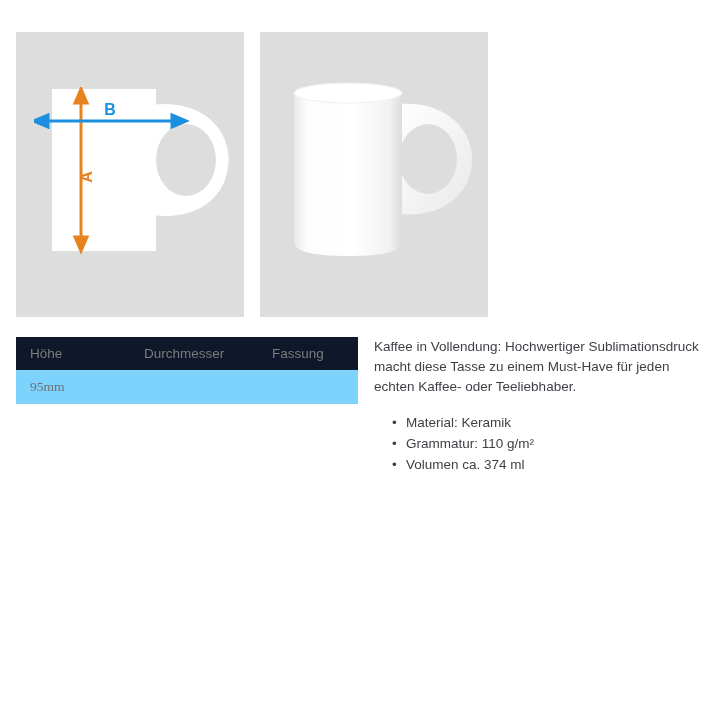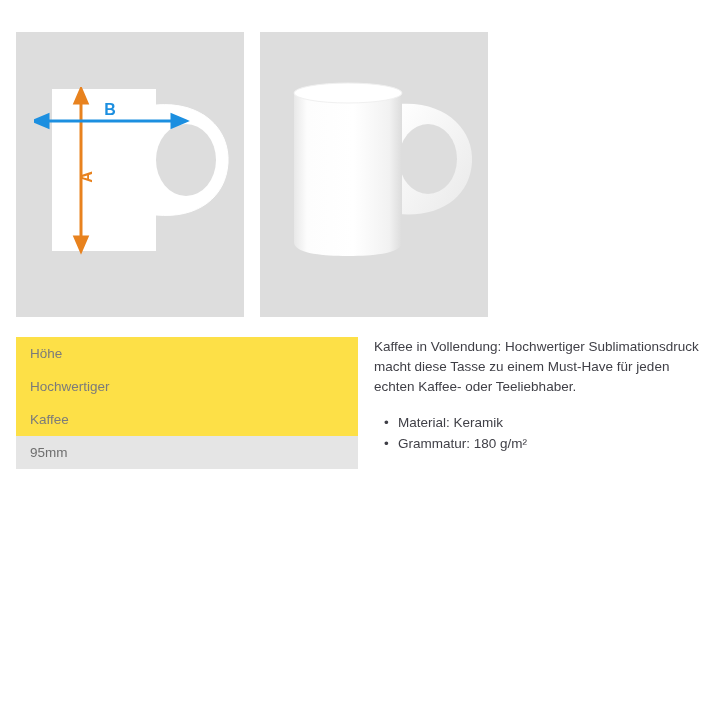--- a/index.html
+++ b/index.html
@@ -51,51 +51,51 @@
     position: absolute;
     left: 16px;
     top: 337px;
     width: 342px;
     font-size: 13.5px;
   }
   .spec-row {
     display: flex;
   }
   .spec-row.head {
-    background: #fde047;
+    background: #0f172a;
     color: #7b7b7b;
-    flex-direction: column;
   }
   .spec-row.values {
-    background: #e5e5e5;
+    background: #7dd3fc;
     color: #6f6f6f;
+    font-family: Liberation Serif, serif;
   }
   .spec-cell {
     padding: 9px 0 9px 14px;
     box-sizing: border-box;
   }
   .spec-cell.c1 { width: 114px; }
   .spec-cell.c2 { width: 128px; }
   .spec-cell.c3 { width: 100px; }
 
   
   .desc {
     position: absolute;
     left: 374px;
     top: 337px;
     width: 330px;
     font-size: 13.5px;
     line-height: 20px;
     color: #3f3f46;
   }
   .desc p {
-    margin: 0 0 16px 0;
+    margin: 0 0 8px 0;
   }
   .bullets {
-    margin: 8px;
+    margin: 16px;
     padding: 0;
     list-style: none;
   }
   .bullets li {
     position: relative;
     padding-left: 16px;
     margin-bottom: 1px;
   }
   .bullets li::before {
     content: "\2022";
@@ -165,27 +165,28 @@
 
       <ellipse cx="68" cy="11" rx="54" ry="10" fill="#ffffff"></ellipse>
       <ellipse cx="68" cy="11" rx="54" ry="10" fill="none" stroke="#f0f0f0" stroke-width="1"></ellipse>
     </svg>
   </div>
 </div>
 
 <div class="spec-table">
   <div class="spec-row head">
     <div class="spec-cell c1">Höhe</div>
-    <div class="spec-cell c2">Hochwertiger</div>
-    <div class="spec-cell c3">Kaffee</div>
+    <div class="spec-cell c2">Durchmesser</div>
+    <div class="spec-cell c3">Fassung</div>
   </div>
   <div class="spec-row values">
     <div class="spec-cell c1">95mm</div>
   </div>
 </div>
 
 <div class="desc">
   <p>Kaffee in Vollendung: Hochwertiger Sublimationsdruck macht diese Tasse zu einem Must-Have für jeden echten Kaffee- oder Teeliebhaber.</p>
   <ul class="bullets">
     <li>Material:  Keramik</li>
-    <li>Grammatur: 180 g/m²</li>
+    <li>Grammatur: 110 g/m²</li>
+    <li>Volumen ca. 374 ml</li>
   </ul>
 </div>
 
 </body></html>

